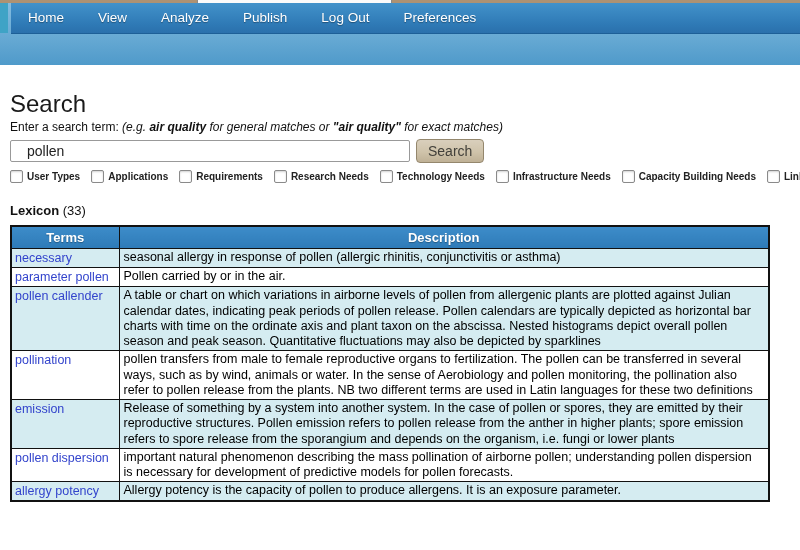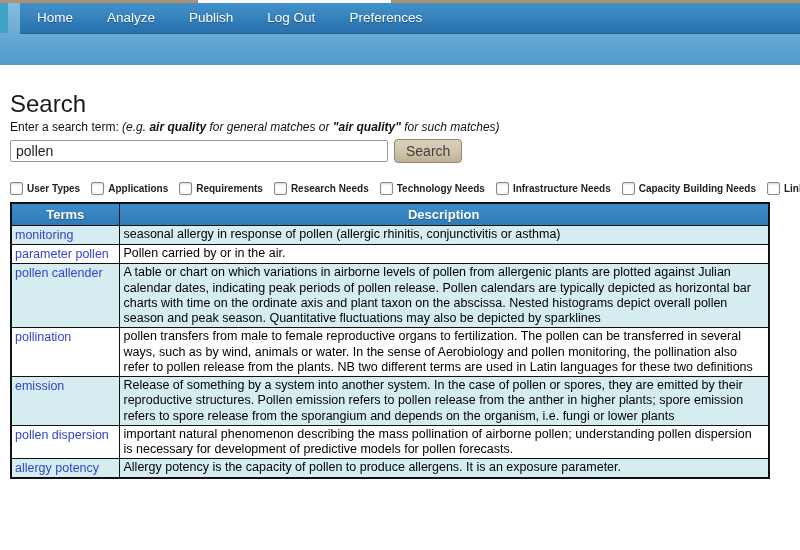--- a/index.html
+++ b/index.html
@@ -8,40 +8,40 @@
     font-family:"Liberation Sans", sans-serif;color:#111;
     position:relative;
   }
   
   .top-strip{height:3px;background:var(--top_strip,#ad9273);position:relative;}
   .top-strip .tab-seg{position:absolute;left:197px;top:0;width:193px;height:3px;
     background:#fafafa;border-left:1px solid #8a8a8a;border-right:1px solid #8a8a8a;}
   
   .header-area{height:62px;background:linear-gradient(180deg,var(--subbar_top,#84bcdf) 0%,var(--subbar_bottom,#4f9aca) 100%);position:relative;}
   .header-area::before{content:"";position:absolute;left:0;top:0;width:8px;height:30px;background:var(--left_strip,#3fa3c6);}
-  .navbar{position:absolute;left:20px;right:0;top:0;height:30px;
+  .navbar{position:absolute;left:11px;right:0;top:0;height:30px;
     background:linear-gradient(180deg,var(--nav_top,#4292ca) 0%,#2f7ab6 70%,var(--nav_bottom,#2a70ac) 100%);
     border-bottom:1px solid #1d5f97;
     display:flex;align-items:center;}
   .nav-item{color:#fff;font-size:13.5px;padding:0 17px;line-height:30px;cursor:pointer;
     text-shadow:0 1px 1px rgba(0,0,0,.35);}
   
   .content{padding:0 10px;}
   .page-title{font-size:24px;font-weight:400;color:#1a1a1a;margin-top:26px;line-height:1.1;}
   .search-prompt{font-size:12px;margin-top:3px;color:#111;}
   .search-hint{font-style:italic;}
   .search-row{margin-top:5px;display:flex;align-items:center;}
   .search-input{width:366px;height:18px;border:1px solid #999;border-radius:2px;
-    font-size:14px;padding:1px 5px;color:#222;font-family:"Liberation Sans",sans-serif;}
+    font-size:14px;padding:1px 16px;color:#222;font-family:"Liberation Sans",sans-serif;}
   .search-btn{margin-left:6px;height:24px;padding:0 11px;font-size:14px;color:#42403a;
     background:linear-gradient(180deg,#d9cfbc 0%,var(--button_bg,#cfc3aa) 55%,#bfb196 100%);
     border:1px solid var(--button_border,#94876d);border-radius:4px;cursor:pointer;
     font-family:"Liberation Sans",sans-serif;}
   .narrow-label{font-size:13px;margin-top:14px;}
-  .filters{margin-top:19px;display:flex;align-items:center;white-space:nowrap;}
+  .filters{margin-top:7px;display:flex;align-items:center;white-space:nowrap;}
   .filter-item{display:flex;align-items:center;margin-right:11px;}
   .cb{width:11px;height:11px;background:#fff;border:1px solid #8a8a8a;border-radius:2px;
     box-shadow:inset 0 1px 2px rgba(0,0,0,.18);position:relative;margin-right:4px;cursor:pointer;flex:0 0 auto;}
   .filter-label{font-size:10px;font-weight:bold;color:#222;}
   .section-label{font-size:13px;margin-top:20px;}
   .section-label b{font-weight:bold;}
   
   table.lex{border-collapse:collapse;margin-top:7px;width:760px;table-layout:fixed;}
   table.lex,table.lex th,table.lex td{border:1px solid #111;}
   table.lex{border:2px solid #111;}
@@ -57,32 +57,33 @@
 </head>
 <body style="--top_strip: #ad9273; --left_strip: #3fa3c6; --nav_top: #4292ca; --nav_bottom: #2a70ac; --subbar_top: #84bcdf; --subbar_bottom: #4f9aca; --header_blue_top: #3d8cc9; --header_blue_bottom: #2e7bb8; --row_alt: #d5ecf1; --link: #3344cc; --check_red: #cc2211; --button_bg: #cfc3aa; --button_border: #94876d;">
 
 <div class="top-strip">
   <div class="tab-seg"></div>
 </div>
 
 <div class="header-area">
   <div class="navbar" id="navbar">
       <div class="nav-item">Home</div>
+      <div class="nav-item">View</div>
       <div class="nav-item">Analyze</div>
       <div class="nav-item">Publish</div>
       <div class="nav-item">Log Out</div>
       <div class="nav-item">Preferences</div>
     </div>
 </div>
 
 <div class="content">
   <div class="page-title">Search</div>
 
   <div class="search-prompt">
-    <span>Enter a search term: </span><span class="search-hint" id="search-hint"><span>(e.g. </span><b>air quality</b><span> for general matches or </span><b>"air quality"</b><span> for such matches)</span></span>
+    <span>Enter a search term: </span><span class="search-hint" id="search-hint"><span>(e.g. </span><b>air quality</b><span> for general matches or </span><b>"air quality"</b><span> for exact matches)</span></span>
   </div>
 
   <div class="search-row">
     <input class="search-input" type="text" value="pollen" style="">
     <button class="search-btn">Search</button>
   </div>
 
   <div class="filters" id="filters">
       <div class="filter-item">
         <span class="cb"></span>
@@ -111,35 +112,39 @@
       <div class="filter-item">
         <span class="cb"></span>
         <span class="filter-label">Capacity Building Needs</span>
       </div>
       <div class="filter-item">
         <span class="cb"></span>
         <span class="filter-label">Links</span>
       </div>
     </div>
 
+  <div class="section-label">
+    <b>Lexicon</b>
+    <span>(33)</span>
+  </div>
 
   <table class="lex">
     <colgroup>
         <col style="width:108px">
         <col>
       </colgroup>
     <thead>
       <tr>
         <th class="hdr">Terms</th>
         <th class="hdr">Description</th>
       </tr>
     </thead>
     <tbody id="lex-body">
         <tr class="alt">
-          <td class="term"><a>monitoring</a></td>
+          <td class="term"><a>necessary</a></td>
           <td class="desc">seasonal allergy in response of pollen (allergic rhinitis, conjunctivitis or asthma)</td>
         </tr>
         <tr>
           <td class="term"><a>parameter pollen</a></td>
           <td class="desc">Pollen carried by or in the air.</td>
         </tr>
         <tr class="alt">
           <td class="term"><a>pollen callender</a></td>
           <td class="desc">A table or chart on which variations in airborne levels of pollen from allergenic plants are plotted against Julian calendar dates, indicating peak periods of pollen release. Pollen calendars are typically depicted as horizontal bar charts with time on the ordinate axis and plant taxon on the abscissa. Nested histograms depict overall pollen season and peak season. Quantitative fluctuations may also be depicted by sparklines</td>
         </tr>

